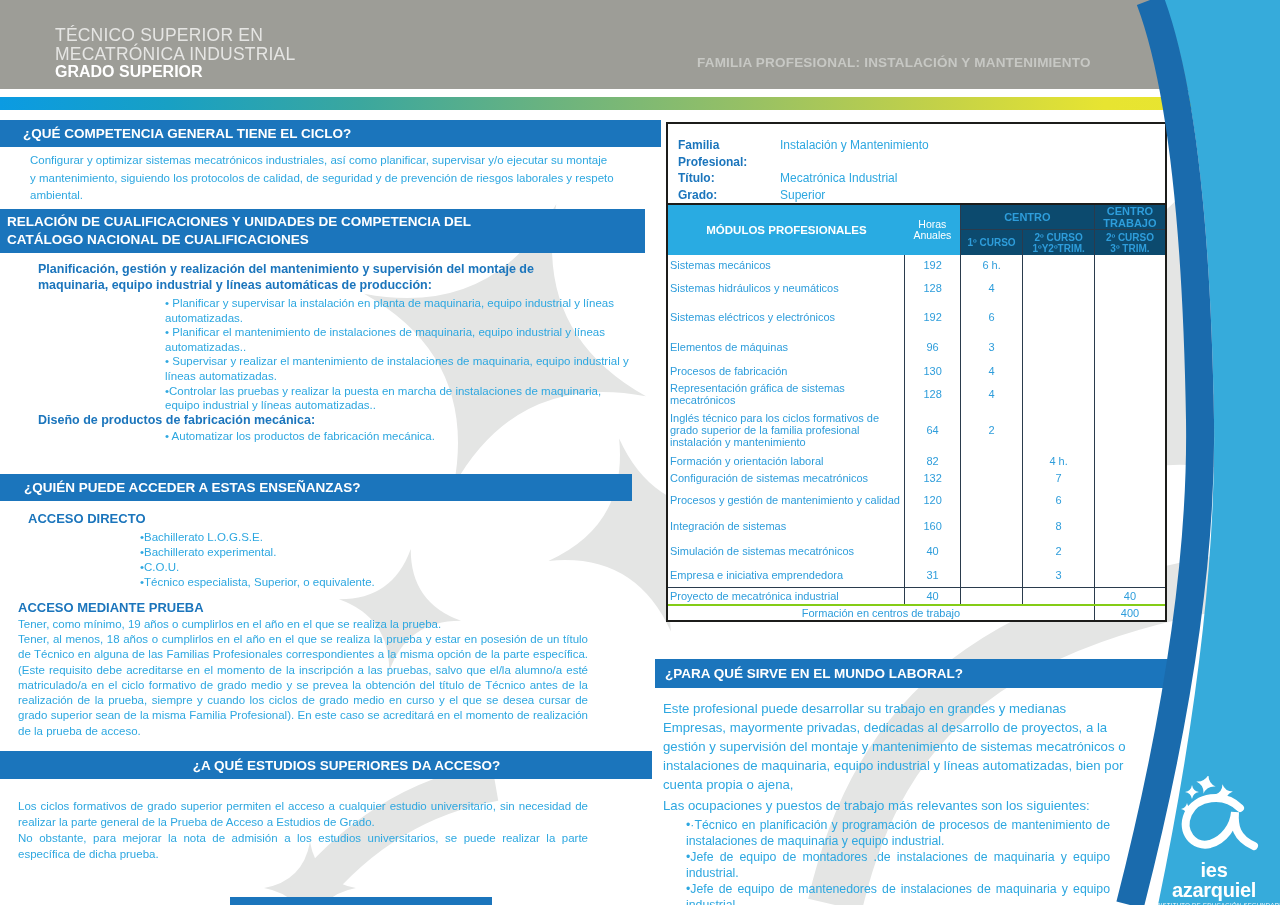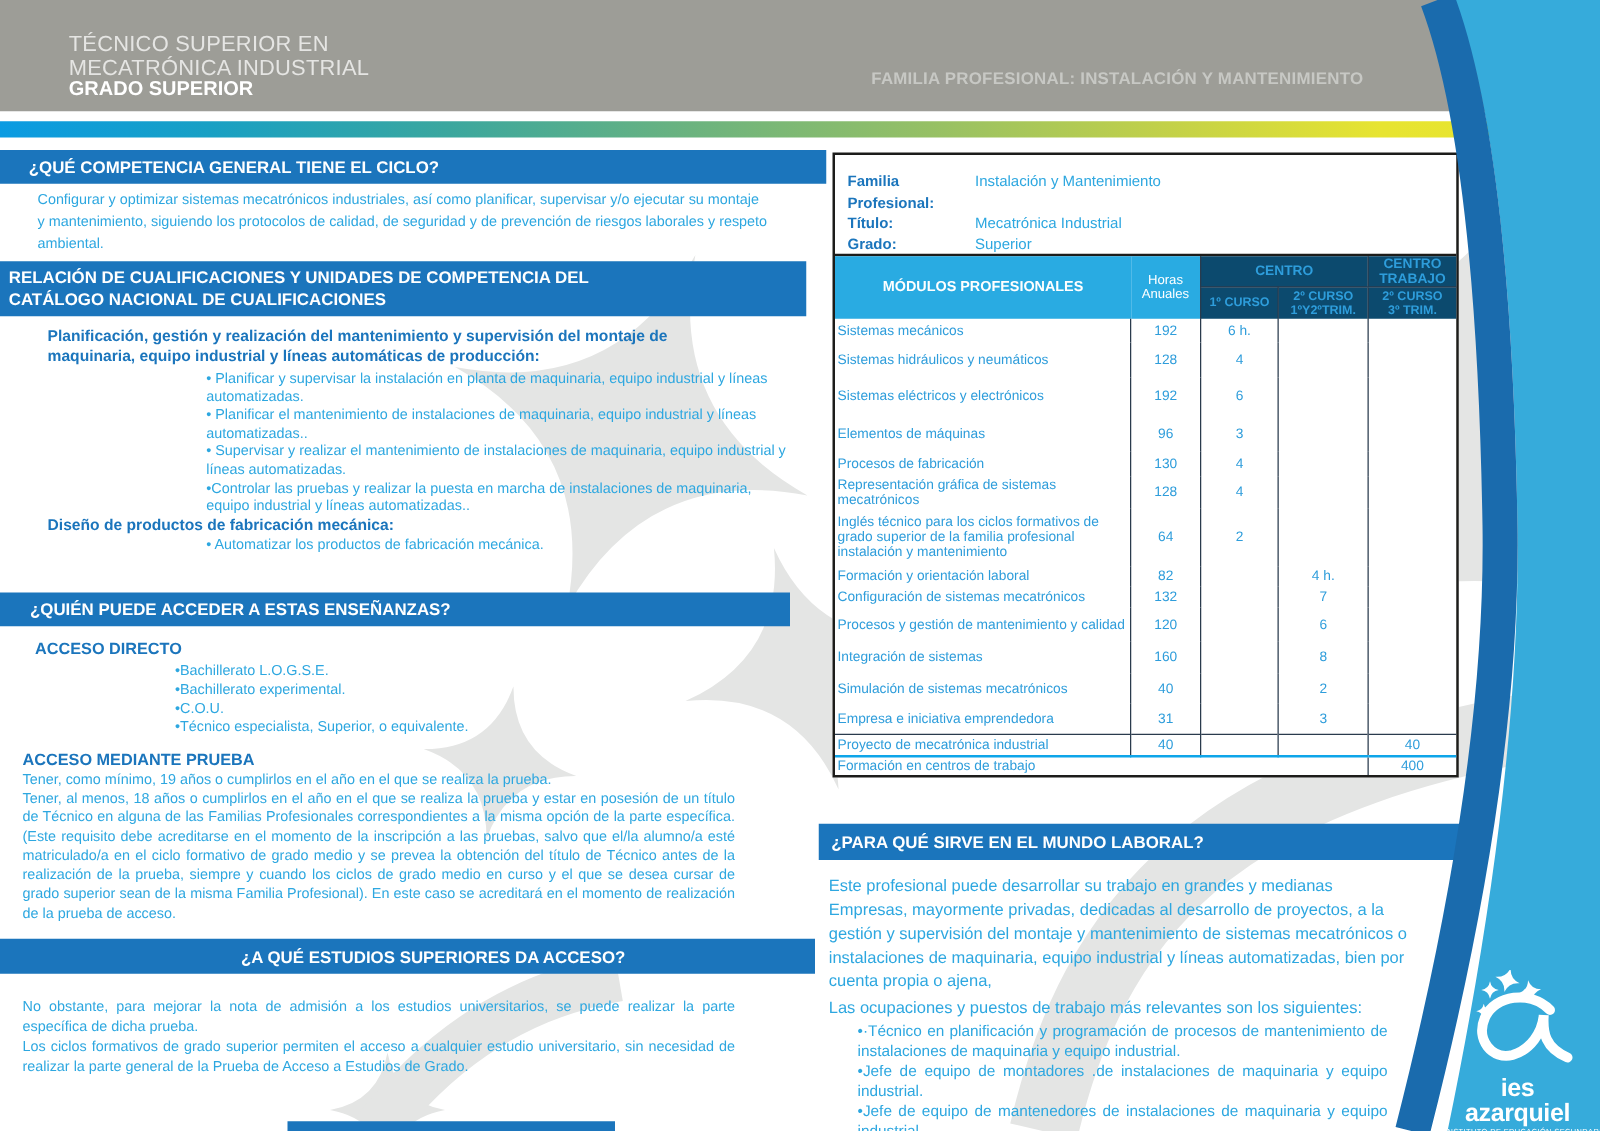--- a/index.html
+++ b/index.html
@@ -52,21 +52,21 @@
   th.cy{background:#29abe2;color:#fff;font-size:11.5px;}
   th.cy.sm{font-size:10.5px;line-height:11.5px;font-weight:normal;}
   th.wh{color:#2e9ddb;font-size:11px;font-weight:normal;background:#0c4a6e;}
   th.bl{border-left:1px solid #2a3b4d;} th.bb2{border-bottom:1px solid #2a3b4d;}
   tr.sub th{font-size:10px;line-height:11px;height:25px;}
   table.mods td{font-size:11px;line-height:12px;vertical-align:middle;padding:1px 2px;}
   td.c-name{text-align:left;padding-left:8px;}
   td.c-num{text-align:center;}
   table.mods td + td{border-left:1px solid #2a3b4d;}
   tr.sep td{border-top:1px solid #2a3b4d;}
-  tr.fct td{border-top:2px solid #0ea5e9;}
+  tr.fct td{border-top:2px solid #84cc16;text-align:center;}
   
   #bar-laboral{left:655px;top:659px;width:517px;height:29px;padding-left:10px;}
   #laboral-body{left:663px;top:699px;width:505px;font-size:13.2px;line-height:19px;}
   #laboral-intro{left:663px;top:796px;width:505px;font-size:13.2px;line-height:19px;}
   #laboral-items{left:686px;top:817px;width:424px;font-size:12.3px;line-height:16px;text-align:justify;}
   
   #logo{position:absolute;left:1156px;top:776px;width:116px;text-align:center;z-index:7;}
   .logo-name{font-size:20px;font-weight:bold;color:#fff;line-height:20px;letter-spacing:-0.3px;margin-top:-4px;}
   .logo-sub{font-size:5.9px;color:#fff;letter-spacing:.35px;margin-top:2px;white-space:nowrap;}
 </style>
@@ -122,22 +122,22 @@
     <div>•Bachillerato experimental.</div>
     <div>•C.O.U.</div>
     <div>•Técnico especialista, Superior, o equivalente.</div>
   </div>
   <div class="abs bb" id="prueba-title">ACCESO MEDIANTE PRUEBA</div>
   <div class="abs lt" id="prueba-intro">Tener, como mínimo, 19 años o cumplirlos en el año en el que se realiza la prueba.</div>
   <div class="abs lt" id="prueba-body">Tener, al menos, 18 años o cumplirlos en el año en el que se realiza la prueba y estar en posesión de un título de Técnico en alguna de las Familias Profesionales correspondientes a la misma opción de la parte específica. (Este requisito debe acreditarse en el momento de la inscripción a las pruebas, salvo que el/la alumno/a esté matriculado/a en el ciclo formativo de grado medio y se prevea la obtención del título de Técnico antes de la realización de la prueba, siempre y cuando los ciclos de grado medio en curso y el que se desea cursar de grado superior sean de la misma Familia Profesional). En este caso se acreditará en el momento de realización de la prueba de acceso.</div>
 
   <div class="section-bar" id="bar-estudios">¿A QUÉ ESTUDIOS SUPERIORES DA ACCESO?</div>
   <div class="abs lt" id="estudios-body">
+    <div>Los ciclos formativos de grado superior permiten el acceso a cualquier estudio universitario, sin necesidad de realizar la parte general de la Prueba de Acceso a Estudios de Grado.</div>
     <div>No obstante, para mejorar la nota de admisión a los estudios universitarios, se puede realizar la parte específica de dicha prueba.</div>
-    <div>Los ciclos formativos de grado superior permiten el acceso a cualquier estudio universitario, sin necesidad de realizar la parte general de la Prueba de Acceso a Estudios de Grado.</div>
   </div>
   <div class="abs" id="cutoff-bar"></div>
 
   <div class="abs" id="info-card">
     <div class="info-pane">
       <div class="info-row">
         <span class="lbl">Familia Profesional:</span>
         <span class="val">Instalación y Mantenimiento</span>
       </div>
       <div class="info-row">

